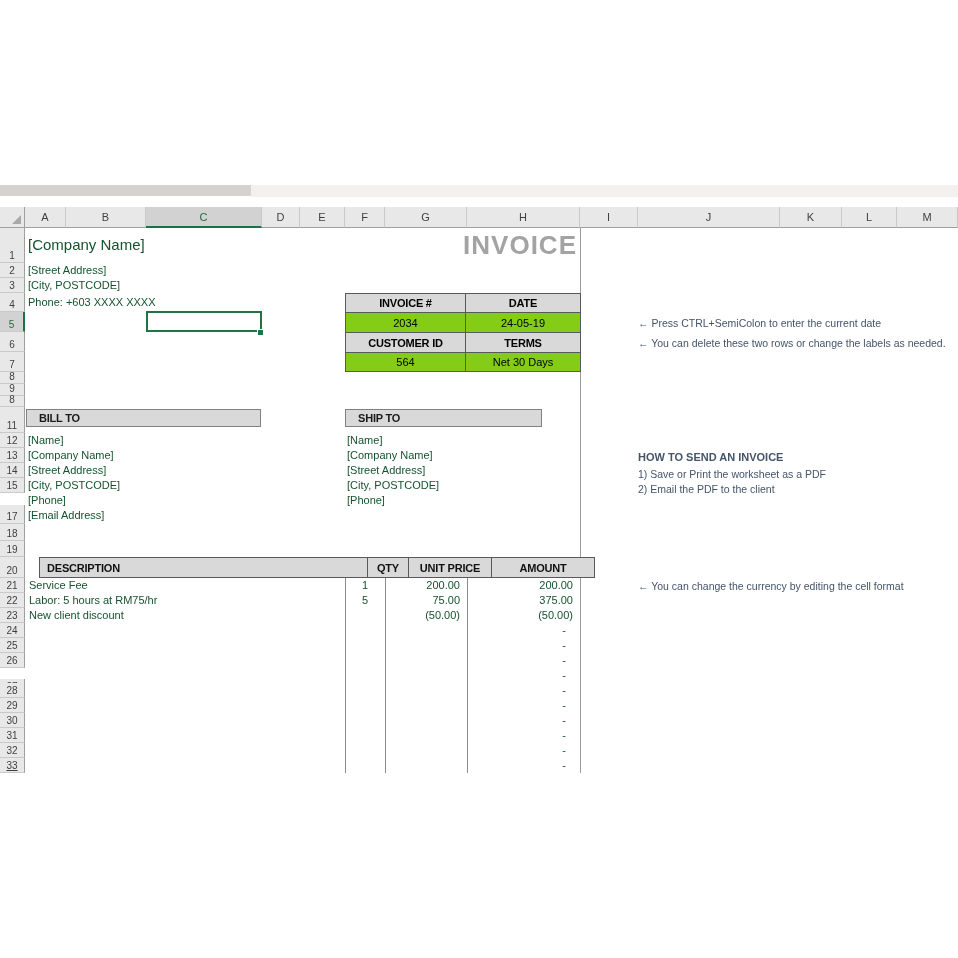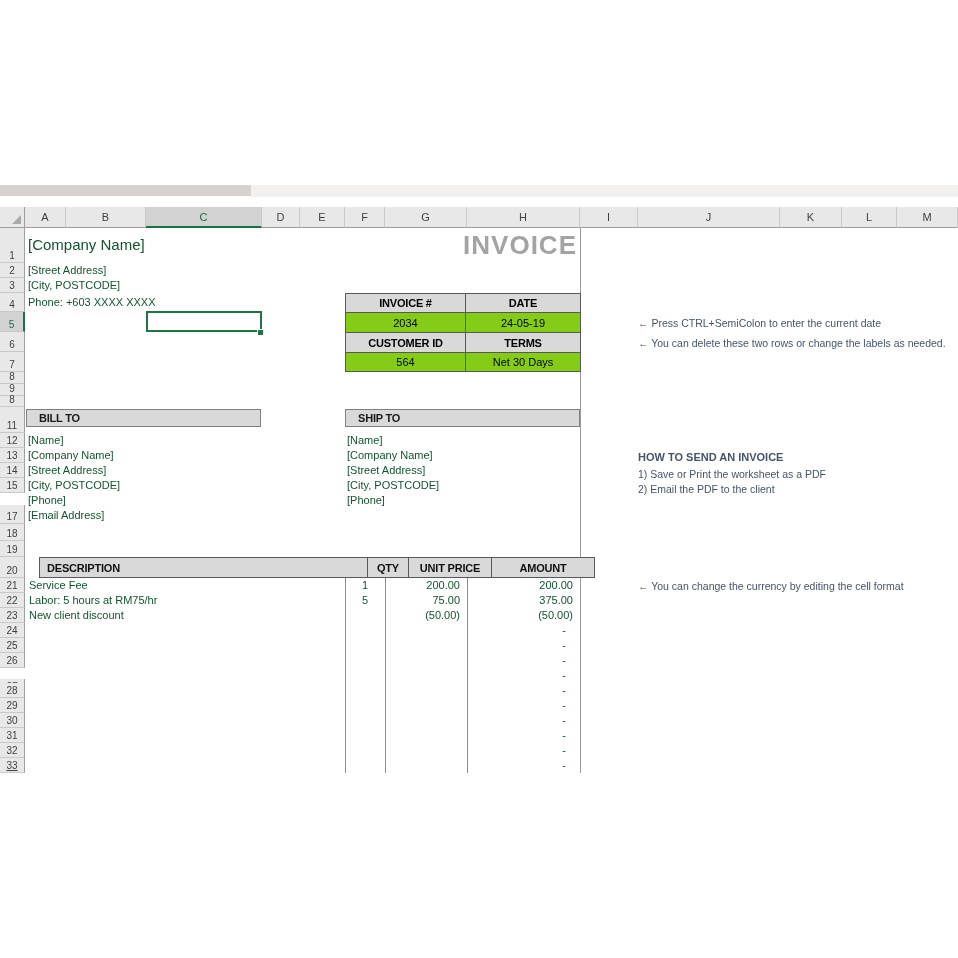--- a/index.html
+++ b/index.html
@@ -127,21 +127,21 @@
     <div class="hd">CUSTOMER ID</div>
     <div class="hd">TERMS</div>
     <div>564</div>
     <div>Net 30 Days</div>
   </div>
 
   <div class="note" style="left:638px;top:335px;">← You can delete these two rows or change the labels as needed.</div>
   <div class="note" style="left:638px;top:315px;">← Press CTRL+SemiColon to enter the current date</div>
 
   <div class="abs bar" style="left:26px;top:409px;width:235px;">BILL TO</div>
-  <div class="abs bar" style="left:345px;top:409px;width:235px;">SHIP TO</div>
+  <div class="abs bar" style="left:345px;top:409px;width:197px;">SHIP TO</div>
 
   <div class="txt" style="left:28px;top:433px;">[Name]</div>
   <div class="txt" style="left:28px;top:448px;">[Company Name]</div>
   <div class="txt" style="left:28px;top:463px;">[Street Address]</div>
   <div class="txt" style="left:28px;top:478px;">[City, POSTCODE]</div>
   <div class="txt" style="left:28px;top:493px;">[Phone]</div>
   <div class="txt" style="left:28px;top:508px;">[Email Address]</div>
 
   <div class="txt" style="left:347px;top:433px;">[Name]</div>
   <div class="txt" style="left:347px;top:448px;">[Company Name]</div>

